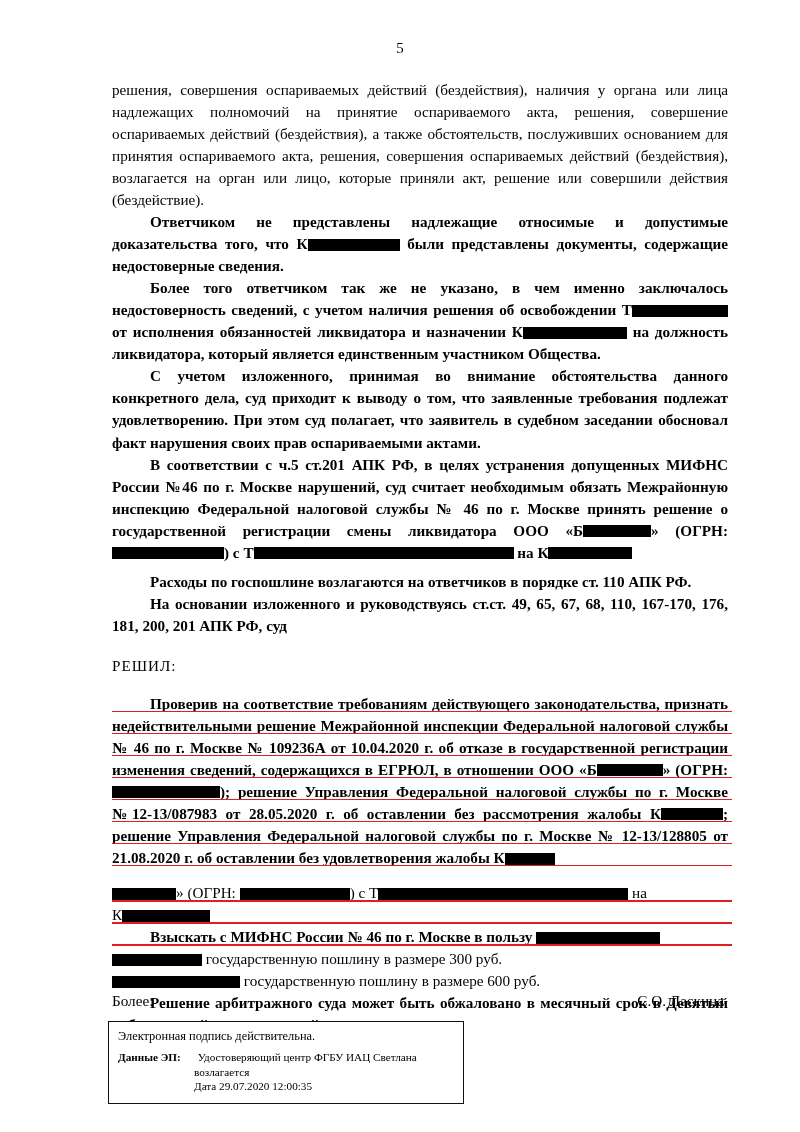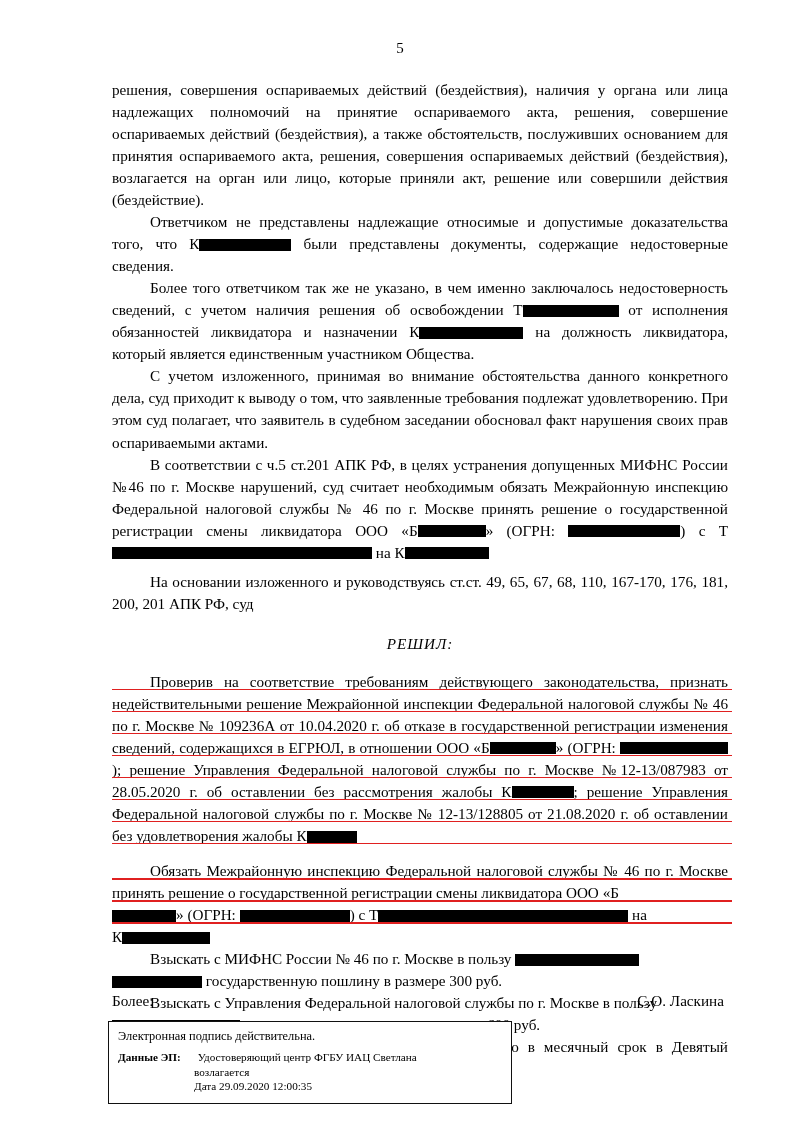--- a/index.html
+++ b/index.html
@@ -31,28 +31,28 @@
     font-size: 15.2px;
     line-height: 1.45;
     text-align: justify;
     text-justify: inter-word;
   }
   p {
     margin: 0 4px 0 0;
   }
   p.indent {
     text-indent: 38px;
+    font-weight: bold;
   }
   .center {
-    text-align: center;
+    text-align: left;
     text-indent: 0;
     margin-top: 18px;
     margin-bottom: 16px;
     letter-spacing: 1px;
-    font-style: italic;
   }
   .gap-sm { height: 7px; }
   .gap-md { height: 13px; }
 
   
   .red {
     display: inline-block;
     background: #000;
     vertical-align: middle;
     height: 12px;
@@ -81,21 +81,21 @@
     top: 990px;
     font-size: 15.2px;
   }
   .sig-label { position: absolute; left: 0; top: 2px; }
   .sig-name  { position: absolute; right: 8px; top: 2px; }
 
   .esign-box {
     position: absolute;
     left: 108px;
     top: 1021px;
-    width: 404px;
+    width: 356px;
     border: 1px solid #111;
     box-sizing: border-box;
     padding: 7px 9px 9px 9px;
     font-family: "Liberation Serif", "DejaVu Serif", serif;
     background: #fff;
   }
   .esign-title {
     font-size: 12.4px;
     margin-bottom: 6px;
   }
@@ -140,20 +140,21 @@
     </p>
 
     <p class="indent">С учетом изложенного, принимая во внимание обстоятельства данного конкретного дела, суд приходит к выводу о том, что заявленные требования подлежат удовлетворению. При этом суд полагает, что заявитель в судебном заседании обосновал факт нарушения своих прав оспариваемыми актами.</p>
 
     <p class="indent">
       <span>В соответствии с ч.5 ст.201 АПК РФ, в целях устранения допущенных МИФНС России №46 по г. Москве нарушений, суд считает необходимым обязать Межрайонную инспекцию Федеральной налоговой службы № 46 по г. Москве принять решение о государственной регистрации смены ликвидатора ООО «Б</span><span class="red" style="width:68px;"></span><span>» (ОГРН:</span> <span class="red" style="width:112px;"></span><span>) с Т</span><span class="red" style="width:260px;"></span> <span>на К</span><span class="red" style="width:84px;"></span>
     </p>
 
     <div class="gap-sm"></div>
 
+    <p class="indent">Расходы по госпошлине возлагаются на ответчиков в порядке ст. 110 АПК РФ.</p>
     <p class="indent">На основании изложенного и руководствуясь ст.ст. 49, 65, 67, 68, 110, 167-170, 176, 181, 200, 201 АПК РФ, суд</p>
 
     <p class="center">РЕШИЛ:</p>
 
     <div class="ul-wrap">
       <p class="indent">
         <span>Проверив на соответствие требованиям действующего законодательства, признать недействительными решение Межрайонной инспекции Федеральной налоговой службы № 46 по г. Москве № 109236А от 10.04.2020 г. об отказе в государственной регистрации изменения сведений, содержащихся в ЕГРЮЛ, в отношении ООО «Б</span><span class="red" style="width:66px;"></span><span>» (ОГРН:</span> <span class="red" style="width:108px;"></span><span>); решение Управления Федеральной налоговой службы по г. Москве №12-13/087983 от 28.05.2020 г. об оставлении без рассмотрения жалобы К</span><span class="red" style="width:62px;"></span><span>; решение Управления Федеральной налоговой службы по г. Москве № 12-13/128805 от 21.08.2020 г. об оставлении без удовлетворения жалобы К</span><span class="red" style="width:50px;"></span>
       </p>
       <div class="redline" style="top:18px;"></div>
       <div class="redline" style="top:40px;"></div>
@@ -161,60 +162,54 @@
       <div class="redline" style="top:84px;"></div>
       <div class="redline" style="top:106px;"></div>
       <div class="redline" style="top:128px;"></div>
       <div class="redline" style="top:150px;"></div>
       <div class="redline" style="top:172px;"></div>
     </div>
 
     <div class="gap-md"></div>
 
     <div class="ul-wrap">
-      <p class="indent">
-        <span>Обязать Межрайонную инспекцию Федеральной налоговой службы № 46 по г. Москве принять решение о государственной регистрации смены ликвидатора ООО «Б</span>
-      </p>
       <p>
         <span class="red" style="width:64px;"></span><span>» (ОГРН:</span> <span class="red" style="width:110px;"></span><span>) с Т</span><span class="red" style="width:250px;"></span> <span>на</span>
       </p>
       <p>
         <span>К</span><span class="red" style="width:88px;"></span>
       </p>
       <div class="redline" style="top:18px;"></div>
       <div class="redline" style="top:40px;"></div>
       <div class="redline" style="top:62px;"></div>
     </div>
 
     <p class="indent">
       <span>Взыскать с МИФНС России № 46 по г. Москве в пользу</span> <span class="red" style="width:124px;"></span>
     </p>
     <p>
       <span class="red" style="width:90px;"></span> <span>государственную пошлину в размере 300 руб.</span>
     </p>
 
-    <p class="indent">
-      <span>Взыскать с Управления Федеральной налоговой службы по г. Москве в пользу</span>
-    </p>
     <p>
       <span class="red" style="width:128px;"></span> <span>государственную пошлину в размере 600 руб.</span>
     </p>
 
     <p class="indent">Решение арбитражного суда может быть обжаловано в месячный срок в Девятый арбитражный апелляционной суд.</p>
 
   </div>
 
   <div class="sig-row">
     <span class="sig-label">Более:</span>
     <span class="sig-name">С.О. Ласкина</span>
   </div>
 
   <div class="esign-box">
     <div class="esign-title">Электронная подпись действительна.</div>
     <div class="esign-line">
       <span class="esign-key">Данные ЭП:</span>
       <span>Удостоверяющий центр ФГБУ ИАЦ Светлана</span>
     </div>
     <div class="esign-ind">возлагается</div>
-    <div class="esign-plain">Дата 29.09.2020 12:00:35</div>
+    <div class="esign-plain">Дата 29.07.2020 12:00:35</div>
   </div>
 
 </div>
 
 </body></html>

